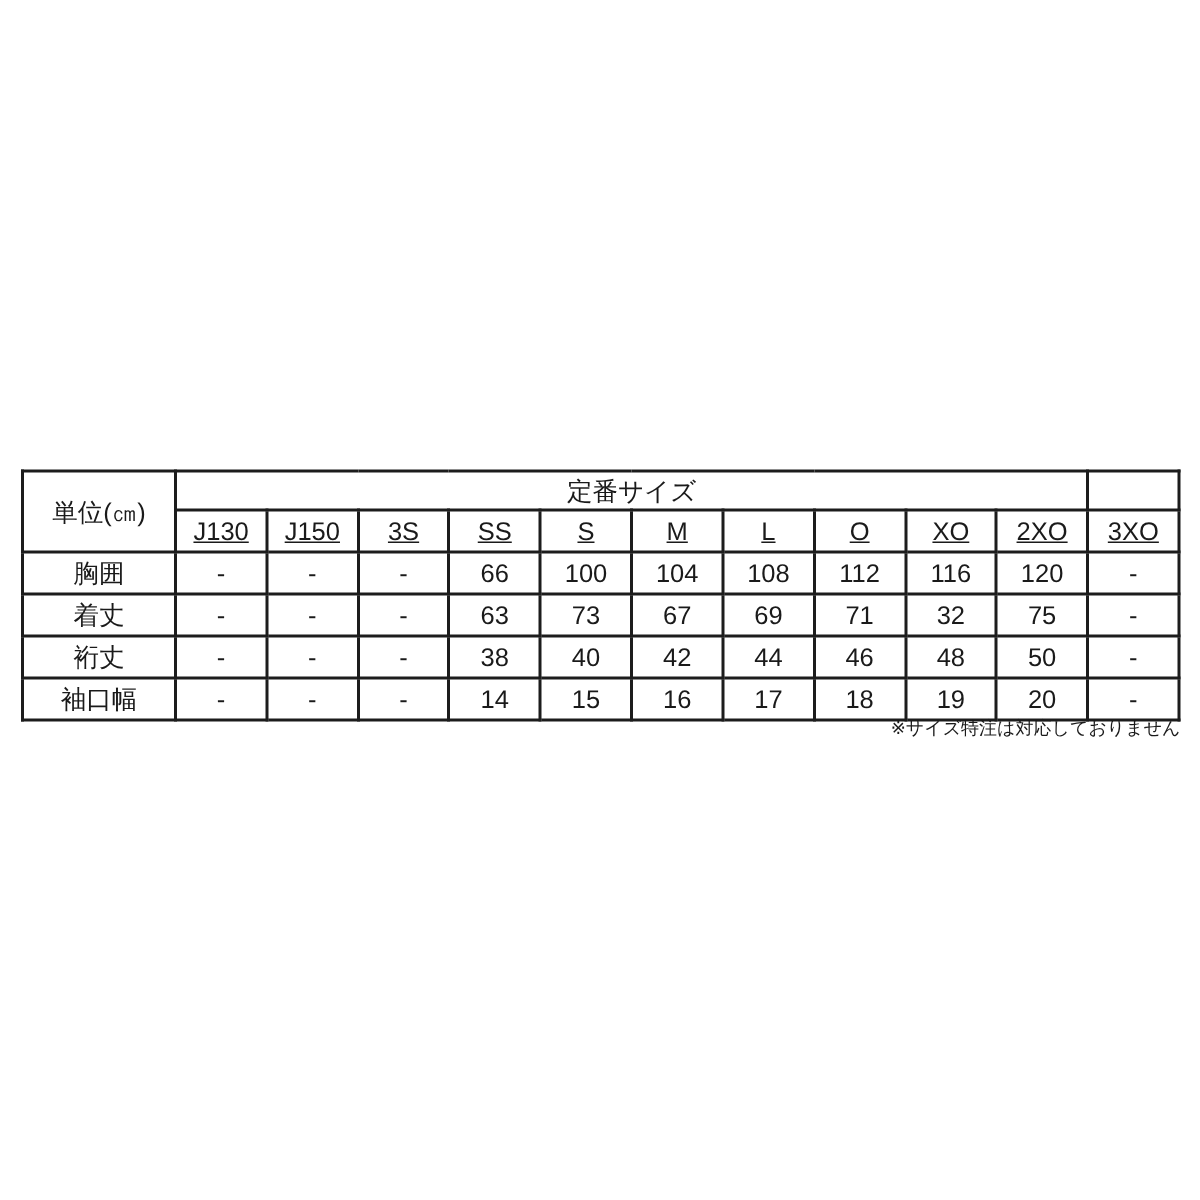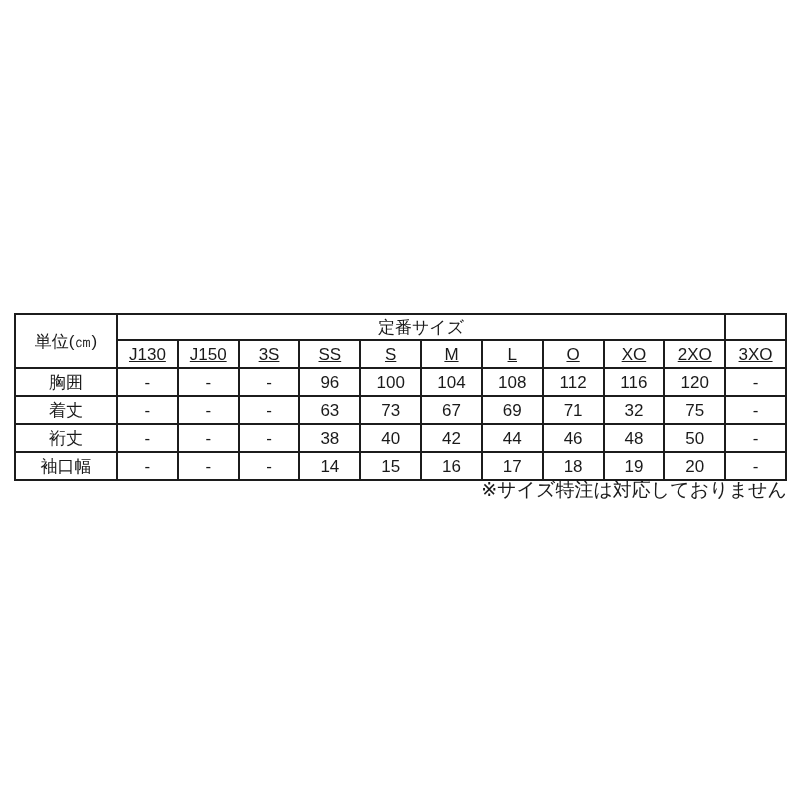--- a/index.html
+++ b/index.html
@@ -44,21 +44,21 @@
   }
   tr.group-row th { height: 24px; }
   tr.cols-row th  { height: 26px; text-decoration: underline; }
   tr.data-row td, tr.data-row th { height: 26px; }
   .note-line {
     position: absolute;
     left: 14px;
     top: 477px;
     width: 773px;
     text-align: right;
-    font-size: 19px;
+    font-size: 12px;
     color: #1a1a1a;
   }
 </style>
 </head>
 <body>
 
 <div class="canvas">
 
   <div class="size-table-wrap">
     <table class="size-table">
@@ -93,21 +93,21 @@
           <th>O</th>
           <th>XO</th>
           <th>2XO</th>
           <th>3XO</th>
         </tr>
         <tr class="data-row">
           <th>胸囲</th>
           <td>-</td>
           <td>-</td>
           <td>-</td>
-          <td>96</td>
+          <td>66</td>
           <td>100</td>
           <td>104</td>
           <td>108</td>
           <td>112</td>
           <td>116</td>
           <td>120</td>
           <td>-</td>
         </tr>
         <tr class="data-row">
           <th>着丈</th>

